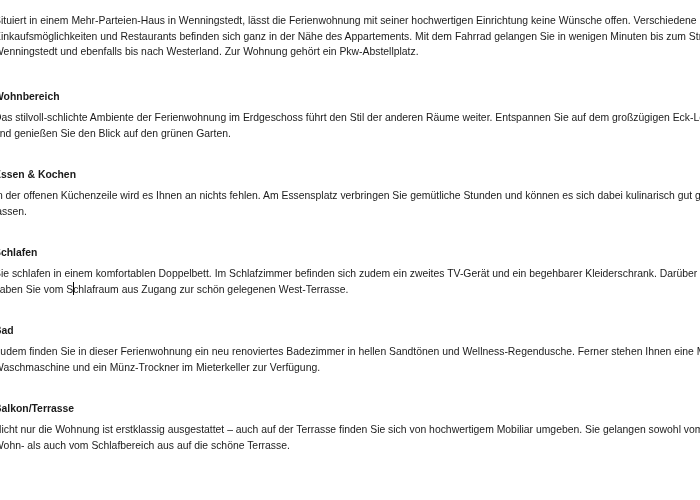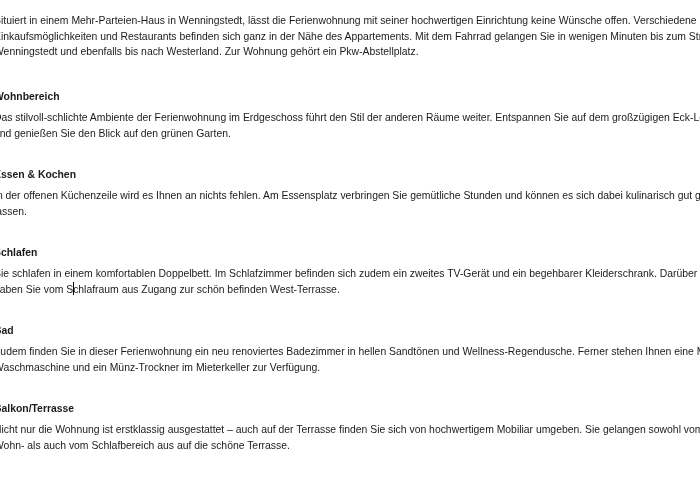--- a/index.html
+++ b/index.html
@@ -70,21 +70,21 @@
 
   <h3 class="heading" style="top:168px;">Essen &amp; Kochen</h3>
   <p class="para" style="top:188px;">
     <span class="line">In der offenen Küchenzeile wird es Ihnen an nichts fehlen. Am Essensplatz verbringen Sie gemütliche Stunden und können es sich dabei kulinarisch gut gehen</span>
     <span class="line">lassen.</span>
   </p>
 
   <h3 class="heading" style="top:246px;">Schlafen</h3>
   <p class="para" style="top:266px;">
     <span class="line">Sie schlafen in einem komfortablen Doppelbett. Im Schlafzimmer befinden sich zudem ein zweites TV-Gerät und ein begehbarer Kleiderschrank. Darüber hinaus</span>
-    <span class="line"><span>haben Sie vom S</span><span class="caret"></span><span>chlafraum aus Zugang zur schön befinden West-Terrasse.</span></span>
+    <span class="line"><span>haben Sie vom S</span><span class="caret"></span><span>chlafraum aus Zugang zur schön gelegenen West-Terrasse.</span></span>
   </p>
 
   <h3 class="heading" style="top:324px;">Bad</h3>
   <p class="para" style="top:344px;">
     <span class="line">Zudem finden Sie in dieser Ferienwohnung ein neu renoviertes Badezimmer in hellen Sandtönen und Wellness-Regendusche. Ferner stehen Ihnen eine Münz-</span>
     <span class="line">Waschmaschine und ein Münz-Trockner im Mieterkeller zur Verfügung.</span>
   </p>
 
   <h3 class="heading" style="top:402px;">Balkon/Terrasse</h3>
   <p class="para" style="top:422px;">

